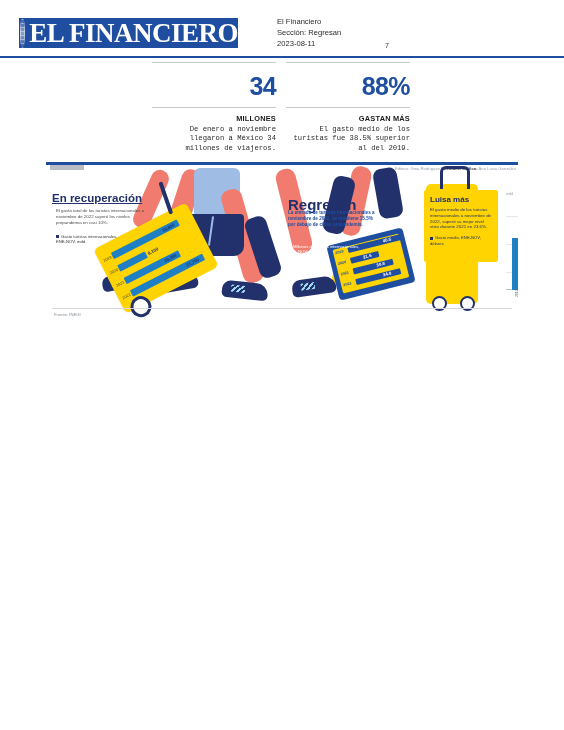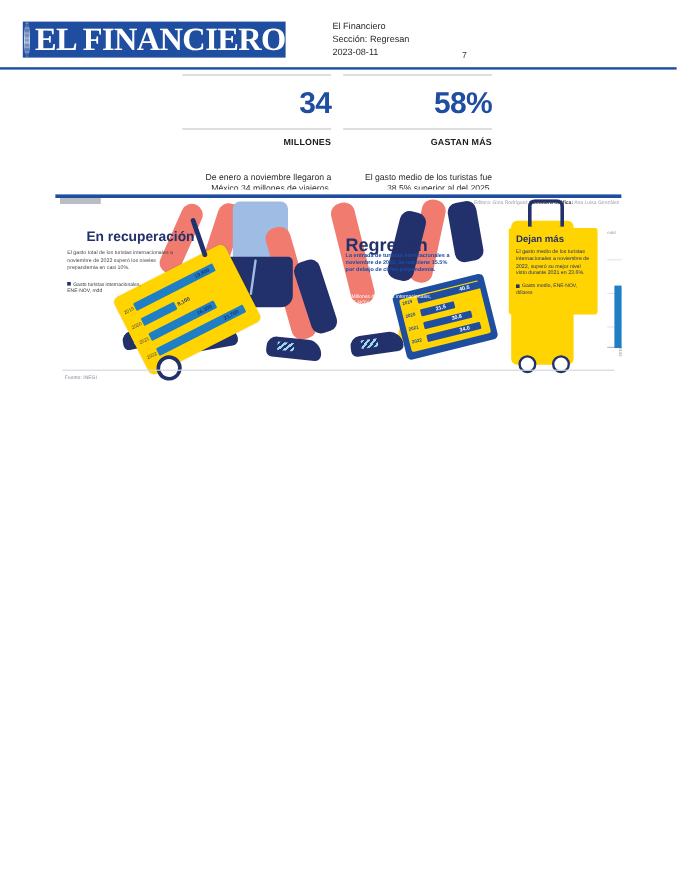--- a/index.html
+++ b/index.html
@@ -62,21 +62,21 @@
   .kpi .num{
     color:#1f4ea1;font-size:25px;font-weight:700;
     letter-spacing:-0.6px;line-height:30px;margin-top:8px;
   }
   .kpi .hr-mid{height:1px;background:#c9c9c9;width:124px;margin-top:6px;}
   .kpi .cap{
     font-size:7.4px;font-weight:700;letter-spacing:.2px;
     margin-top:6px;color:#1a1a1a;
   }
   .kpi .desc{
-    font-size:7.2px;line-height:9.4px;color:#2b2b2b;margin-top:20px;
+    font-size:7.2px;line-height:9.4px;color:#2b2b2b;margin-top:2px;font-family:Liberation Mono, monospace;
   }
 
   
   #info{
     position:absolute;left:46px;top:158px;width:472px;height:168px;
     background:#ffffff;overflow:hidden;
   }
   .ig-rule{position:absolute;left:0;top:4px;width:472px;height:2.5px;background:#1f4ea1;}
   .ig-tab{position:absolute;left:4px;top:7px;width:34px;height:5px;background:#b9bcc2;}
   .credits{
@@ -195,21 +195,21 @@
   .chart-r{position:absolute;left:460px;top:24px;width:54px;height:108px;}
   .chart-r .ylab{position:absolute;left:0;top:-2px;font-size:3.6px;color:#9aa0a8;}
   .chart-r .grid{position:absolute;left:0;right:0;height:1px;background:#e2e6ea;}
   .chart-r .axis{position:absolute;left:0;right:0;bottom:12px;height:1px;background:#b7bdc4;}
   .rbar{position:absolute;bottom:12px;width:8px;background:#1f7fc4;}
   .rval{position:absolute;font-size:3.6px;color:#ffffff;font-weight:700;transform:rotate(-90deg);transform-origin:left top;white-space:nowrap;}
   .rcat{position:absolute;bottom:0;font-size:3.4px;color:#6d7580;transform:rotate(-90deg);transform-origin:left top;white-space:nowrap;}
 
   
   .hd{position:absolute;font-weight:700;color:#22306b;}
-  .h-rec{left:26px;top:22px;font-size:11.5px;}
+  .h-rec{left:6px;top:22px;font-size:11.5px;text-decoration:underline;}
   .p-rec{
     position:absolute;left:10px;top:38px;width:92px;
     font-size:4.4px;line-height:5.8px;color:#4a4a4a;
   }
   .lg-rec{
     position:absolute;left:10px;top:64px;width:70px;
     font-size:4.2px;line-height:5.4px;color:#3a3a3a;
   }
   .lg-rec b{display:inline-block;width:3px;height:3px;background:#22306b;margin-right:2px;vertical-align:middle;}
 
@@ -252,24 +252,24 @@
   <div class="kpi a">
     <div class="hr-top"></div>
     <div class="num">34</div>
     <div class="hr-mid"></div>
     <div class="cap">MILLONES</div>
     <div class="desc">De enero a noviembre llegaron a México 34 millones de viajeros.</div>
   </div>
 
   <div class="kpi b">
     <div class="hr-top"></div>
-    <div class="num">58%</div>
+    <div class="num">88%</div>
     <div class="hr-mid"></div>
     <div class="cap">GASTAN MÁS</div>
-    <div class="desc">El gasto medio de los turistas fue 38.5% superior  al del 2025.</div>
+    <div class="desc">El gasto medio de los turistas fue 38.5% superior  al del 2019.</div>
   </div>
 </div>
 
 <div id="info">
 
   <div class="ig-rule"></div>
   <div class="ig-tab"></div>
 
   <div class="credits">
     <span>Editora:</span>
@@ -351,21 +351,21 @@
       </div>
     </div>
 
     <div class="shape case-r">
       <div class="hdl"></div>
       <div class="w1"></div>
       <div class="w2"></div>
     </div>
 
     <div class="panel-y">
-      <h4>Dejan más</h4>
+      <h4>Luisa más</h4>
       <p>El gasto medio de los turistas internacionales a noviembre de 2022, superó su mejor nivel visto durante 2021 en 23.6%.</p>
       <div class="lg">
         <b></b><span>Gasto medio, ENE-NOV, dólares</span>
       </div>
     </div>
 
     <div class="chart-r">
       <div class="ylab">mdd</div>
       <div class="grid" style="top:22px"></div>
       <div class="grid" style="top:50px"></div>

